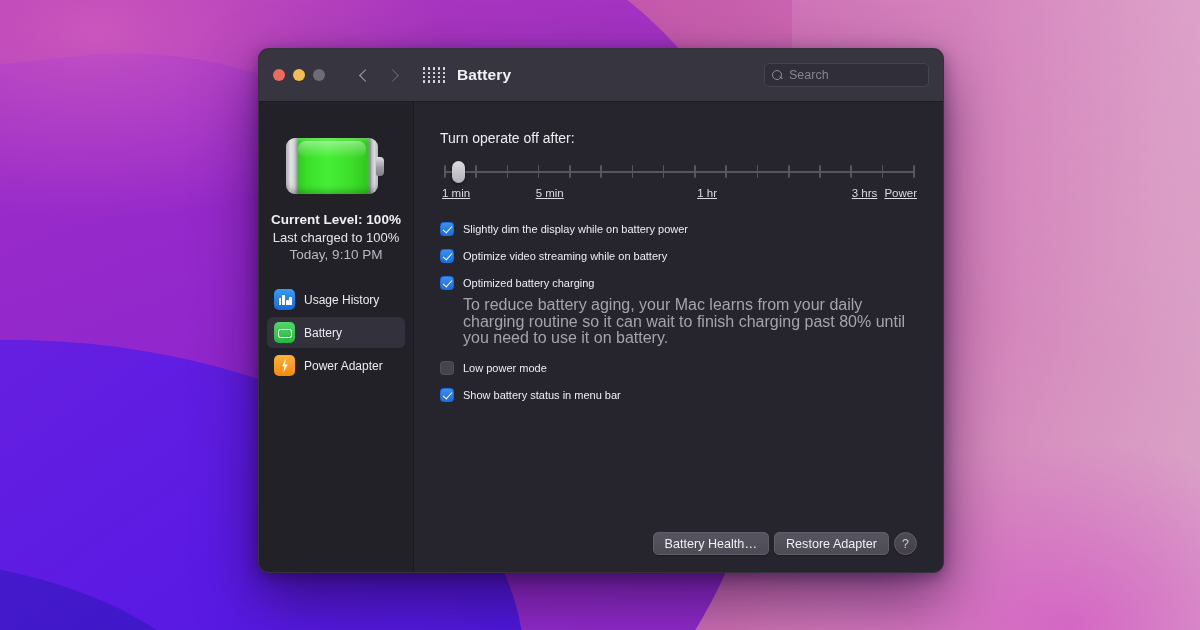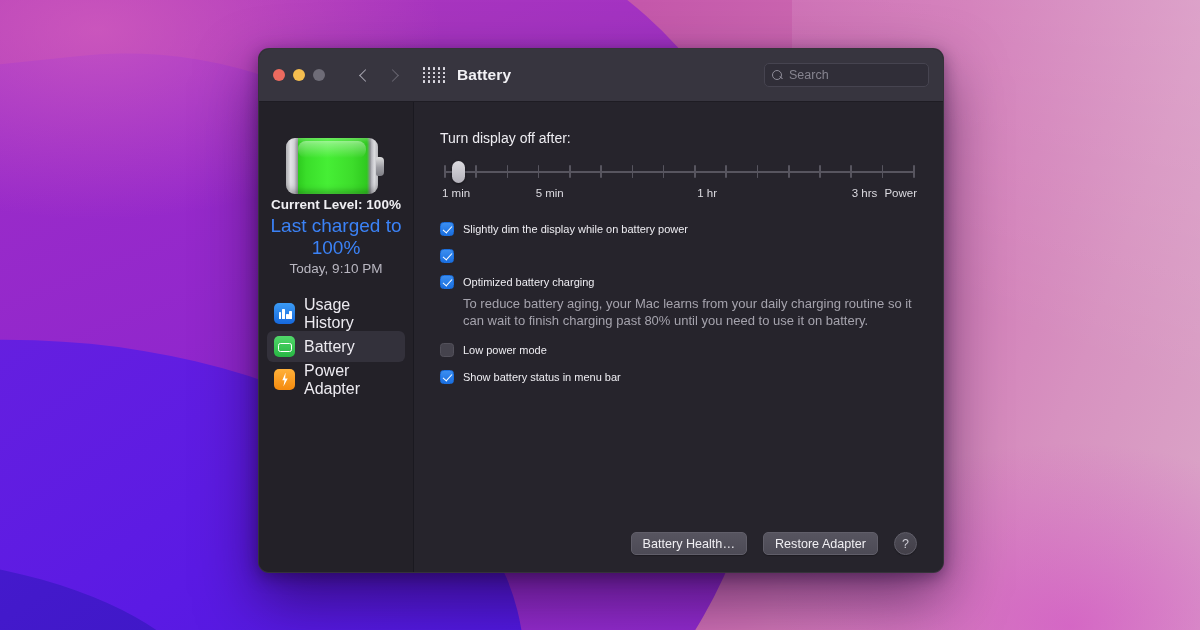--- a/index.html
+++ b/index.html
@@ -134,32 +134,32 @@
   .batt-shine {
     position:absolute; left:12px; top:3px; width:68px; height:17px; border-radius:8px;
     background:linear-gradient(180deg, rgba(255,255,255,.42), rgba(255,255,255,0));
   }
   .batt-tip {
     position:absolute; left:90px; top:19px; width:8px; height:19px;
     border-radius:2px 4px 4px 2px;
     background:linear-gradient(180deg,#dededf,#9d9da3 55%,#7f7f86);
   }
 
-  #levelwrap { text-align:center; margin-top:3px; padding:0 8px; }
+  #levelwrap { text-align:center; margin-top:18px; padding:0 8px; }
   #curlevel { color:#f0eff3; font-size:13.5px; font-weight:bold; }
-  #lastcharged { color:#3b82f6; font-size:19px; margin-top:3px; }
+  #lastcharged { color:#e5e5e5; font-size:13px; margin-top:3px; }
   #chargetime  { color:#b9b7c1; font-size:13.5px; margin-top:2px; }
 
   #navlist { margin-top:22px; padding:0 8px; display:flex; flex-direction:column; gap:2px; }
   .navrow {
     display:flex; align-items:center; gap:9px;
     height:31px; padding:0 7px; border-radius:6px;
   }
   .navrow.active { background:#33313b; }
-  .navrow span.lbl { color:#eceaf0; font-size:16px; }
+  .navrow span.lbl { color:#eceaf0; font-size:12px; }
   .nic { width:21px; height:21px; border-radius:5px; flex:none; position:relative; }
 
   .nic.usage { background:linear-gradient(180deg,#3b9bf5,#1668dd); }
   .nic.usage i {
     position:absolute; bottom:5px; width:2.6px; background:#fff; border-radius:.6px;
   }
   .nic.usage i:nth-child(1){ left:4.5px;  height:7px; }
   .nic.usage i:nth-child(2){ left:8.3px;  height:10px; }
   .nic.usage i:nth-child(3){ left:12.1px; height:5.5px; }
   .nic.usage i:nth-child(4){ left:15.2px; height:8.5px; }
@@ -203,43 +203,43 @@
   #ticks i {
     position:absolute; top:0; width:1.6px; height:13px; background:#57555f; border-radius:1px;
   }
   #knob {
     position:absolute; top:2px; width:13px; height:22px; border-radius:7px;
     background:linear-gradient(180deg,#dcdbe0,#b3b1ba);
     box-shadow:0 1px 3px rgba(0,0,0,.45); left:17px;
   }
   #sliderlabels { position:absolute; top:28px; left:0; right:0; height:16px; }
   #sliderlabels span {
-    position:absolute; color:#dcdbe1; font-size:11.5px; white-space:nowrap;
+    position:absolute; color:#dcdbe1; font-size:11.5px; white-space:nowrap;text-decoration:underline;
   }
 
   #options { margin-top:14px; }
   .optrow { display:flex; align-items:flex-start; gap:9px; margin-bottom:11px; }
   .cb {
     width:14px; height:14px; border-radius:3.5px; flex:none; margin-top:1px; position:relative;
   }
   .cb.on { background:linear-gradient(180deg,#3b8ef0,#1a6fe0); border:1px solid #1a6fe0; }
   .cb.on::after {
     content:""; position:absolute; left:4px; top:1.3px; width:4px; height:8px;
     border-right:1.9px solid #fff; border-bottom:1.9px solid #fff; transform:rotate(42deg);
   }
   .cb.off { background:#45434d; border:1px solid #53515b; }
   .optlabel { color:#eeedf2; font-size:11px; line-height:16px; }
   .opthelp {
-    color:#a5a3ad; font-size:13px; line-height:16.5px;
+    color:#a5a3ad; font-size:16px; line-height:16.5px;
     margin:-5px 0 13px 23px; max-width:462px;
   }
 
   
   #footer {
-    position:absolute; right:26px; bottom:19px; display:flex; align-items:center; gap:16px;padding-left:12px;
+    position:absolute; right:26px; bottom:19px; display:flex; align-items:center; gap:5px;padding-left:12px;
   }
   .btn {
     height:23px; padding:0 11px; border-radius:5px;
     background:linear-gradient(180deg,#575560,#4c4a55);
     border:1px solid #605e69;
     color:#f0eff3; font-size:12.6px;
     display:flex; align-items:center; justify-content:center;
     box-shadow:0 1px 1px rgba(0,0,0,.25);
   }
   .btn.help {
@@ -345,21 +345,21 @@
           <span class="nic adapter"></span>
           <span class="lbl">Power Adapter</span>
         </div>
 
 
       </div>
     </div>
 
     <div id="content">
 
-      <div id="sliderlabel">Turn display off after:</div>
+      <div id="sliderlabel">Turn operate off after:</div>
 
       <div id="sliderzone">
         <div id="track"></div>
         <div id="ticks">
             <i style="left: 0%;"></i>
             <i style="left: 6.66667%;"></i>
             <i style="left: 13.3333%;"></i>
             <i style="left: 20%;"></i>
             <i style="left: 26.6667%;"></i>
             <i style="left: 33.3333%;"></i>
@@ -386,20 +386,21 @@
 
       <div id="options">
 
         <div class="optrow">
           <span class="cb on"></span>
           <span class="optlabel">Slightly dim the display while on battery power</span>
         </div>
 
         <div class="optrow">
           <span class="cb on"></span>
+          <span class="optlabel">Optimize video streaming while on battery</span>
         </div>
 
         <div class="optrow">
           <span class="cb on"></span>
           <span class="optlabel">Optimized battery charging</span>
         </div>
         <div class="opthelp">To reduce battery aging, your Mac learns from your daily charging routine so it can wait to finish charging past 80% until you need to use it on battery.</div>
 
         <div class="optrow">
           <span class="cb off"></span>

